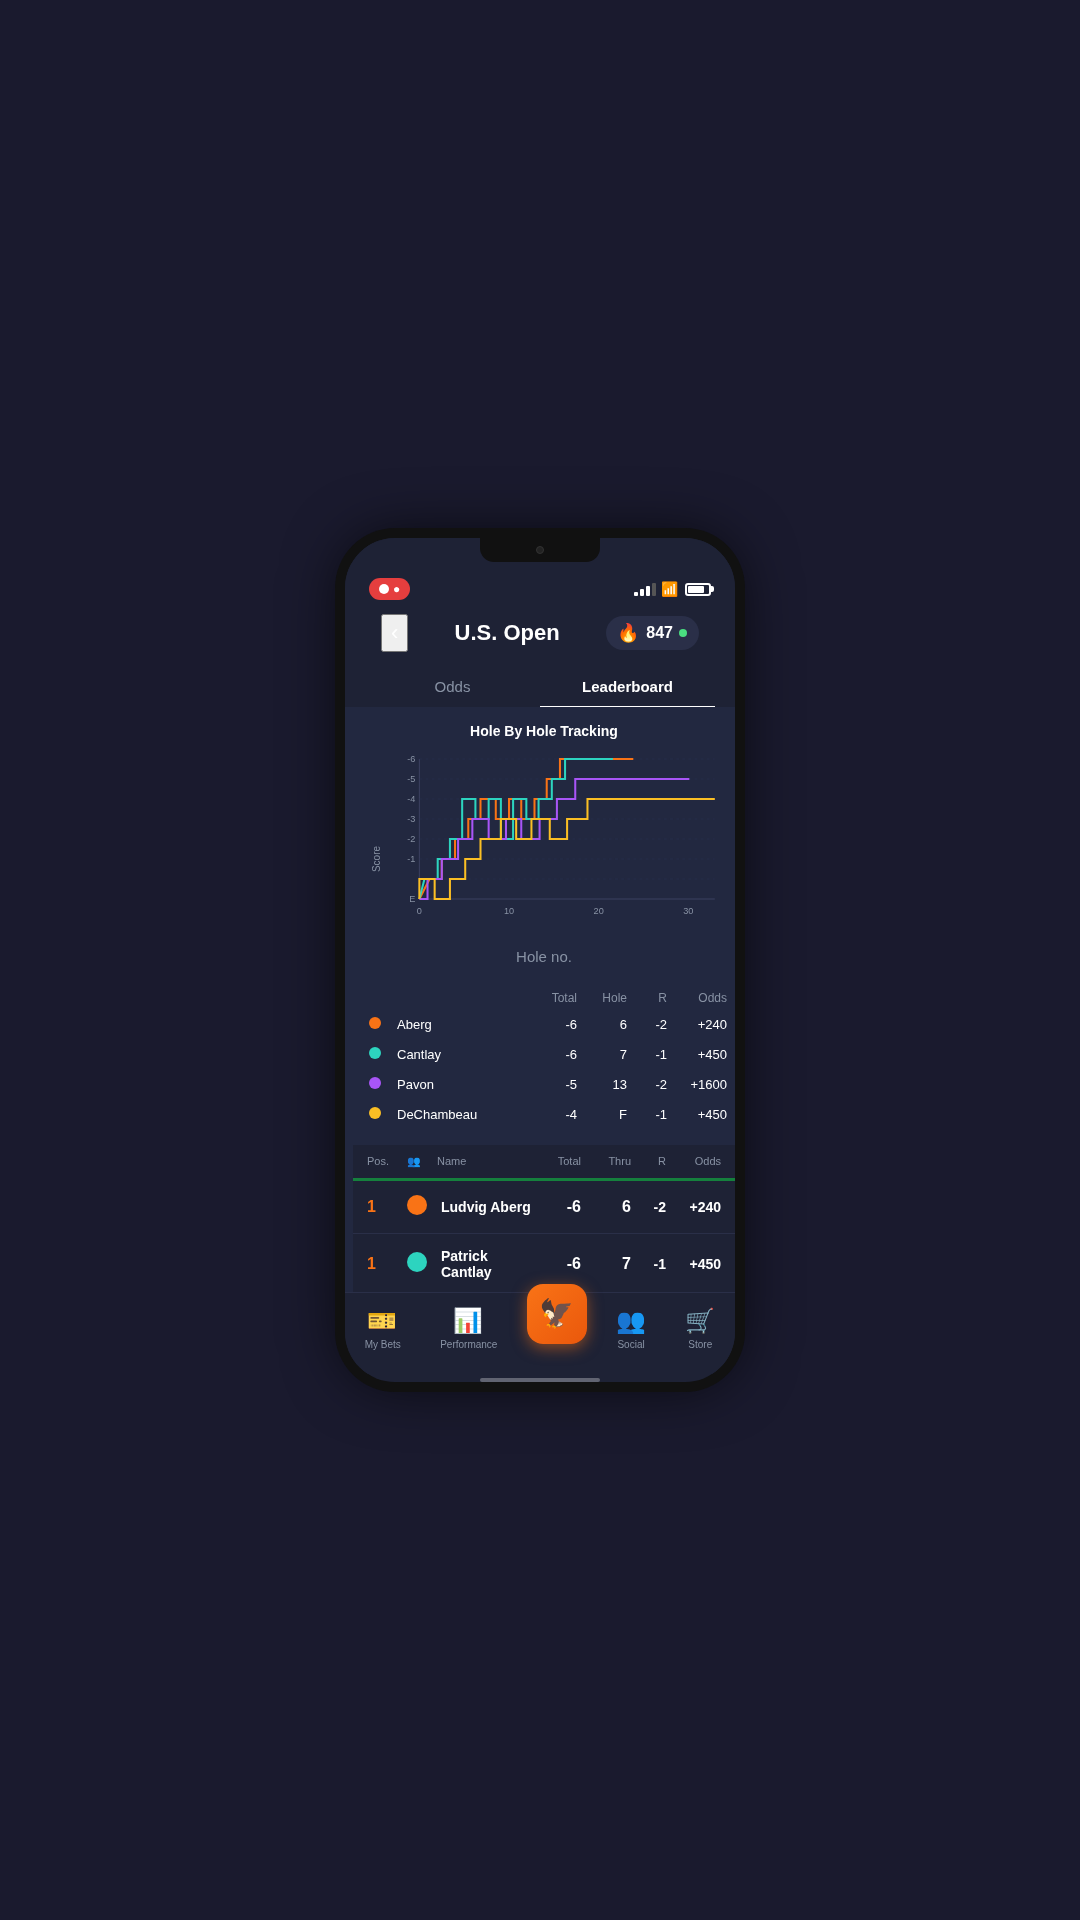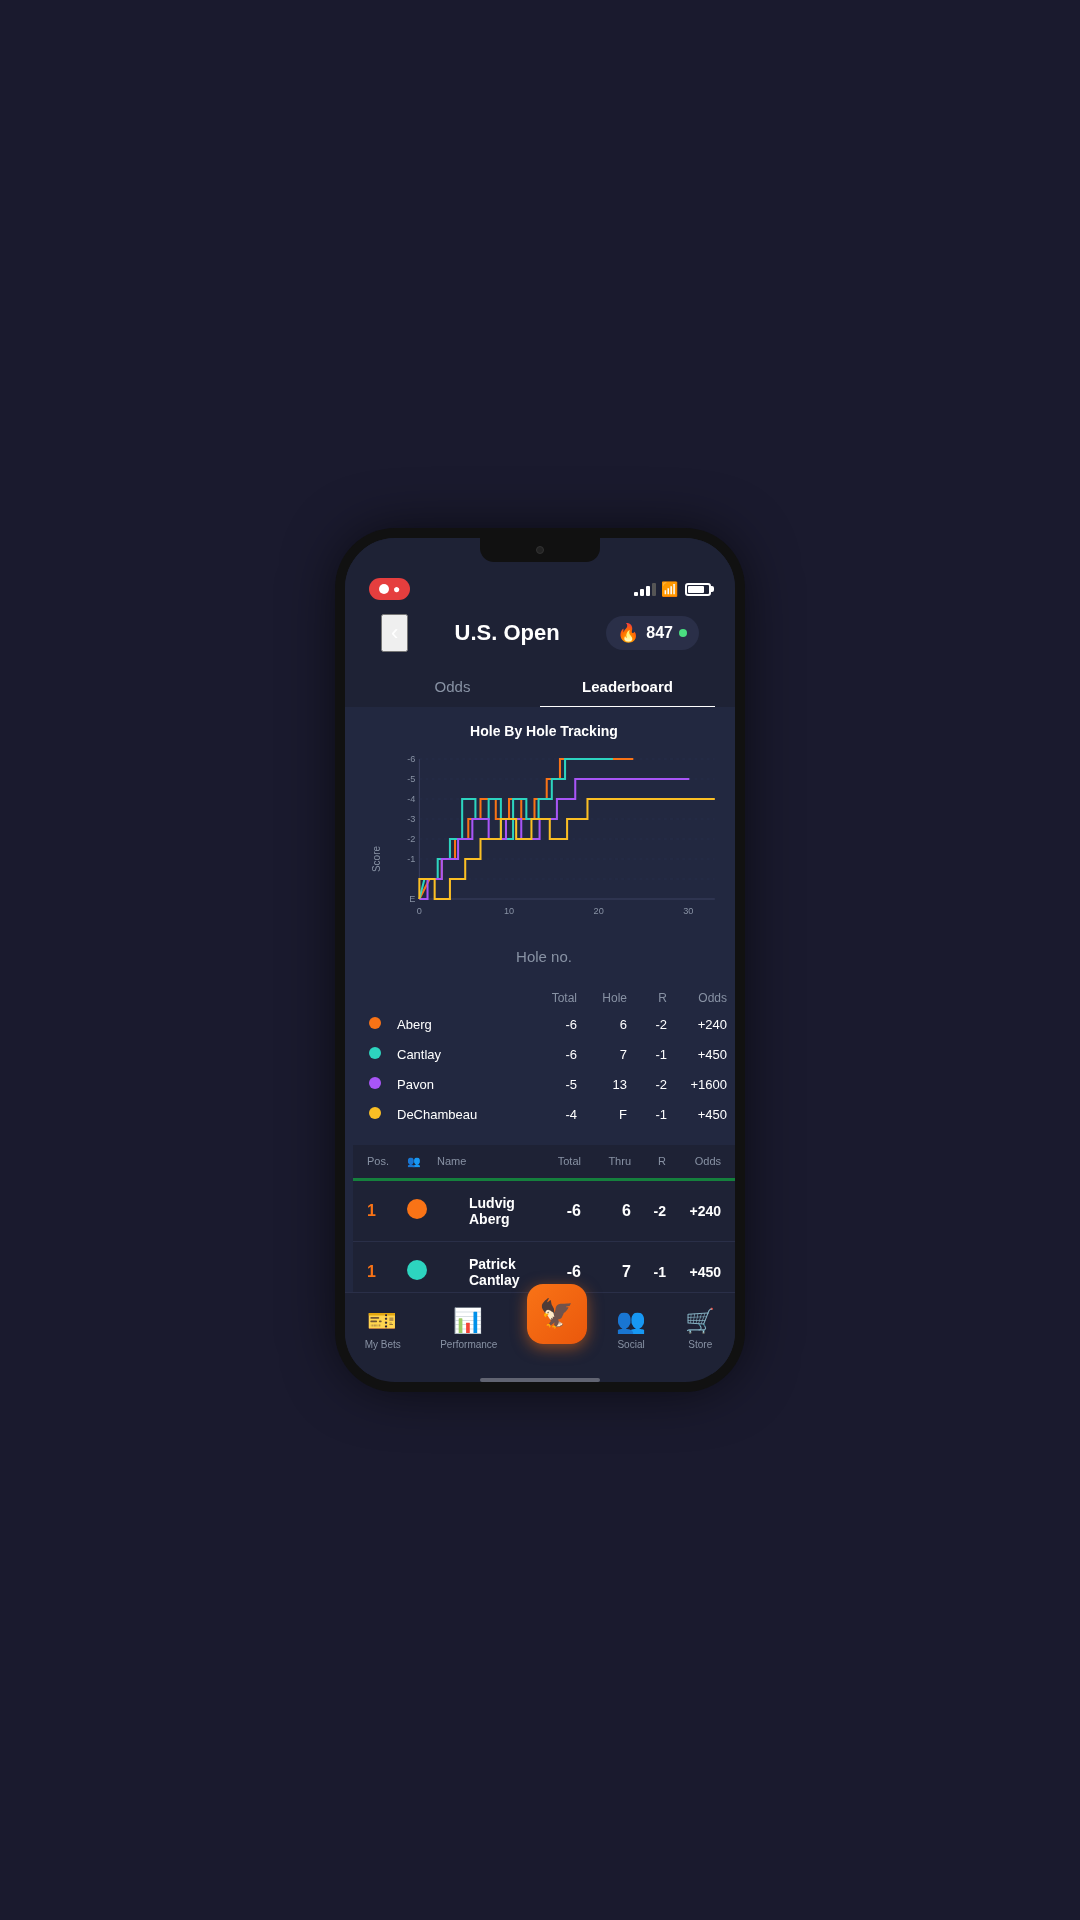--- a/index.html
+++ b/index.html
@@ -280,21 +280,20 @@
       width: 20px;
       height: 20px;
       border-radius: 50%;
       display: inline-block;
     }
     .lb-name {
       color: white;
       font-size: 14px;
       font-weight: 600;
       padding-left: 4px;
-      margin-left: 28px;
     }
     .lb-val {
       color: white;
       font-size: 14px;
       font-weight: 600;
       text-align: right;
     }
     .lb-val.highlight {
       color: white;
       font-size: 16px;

